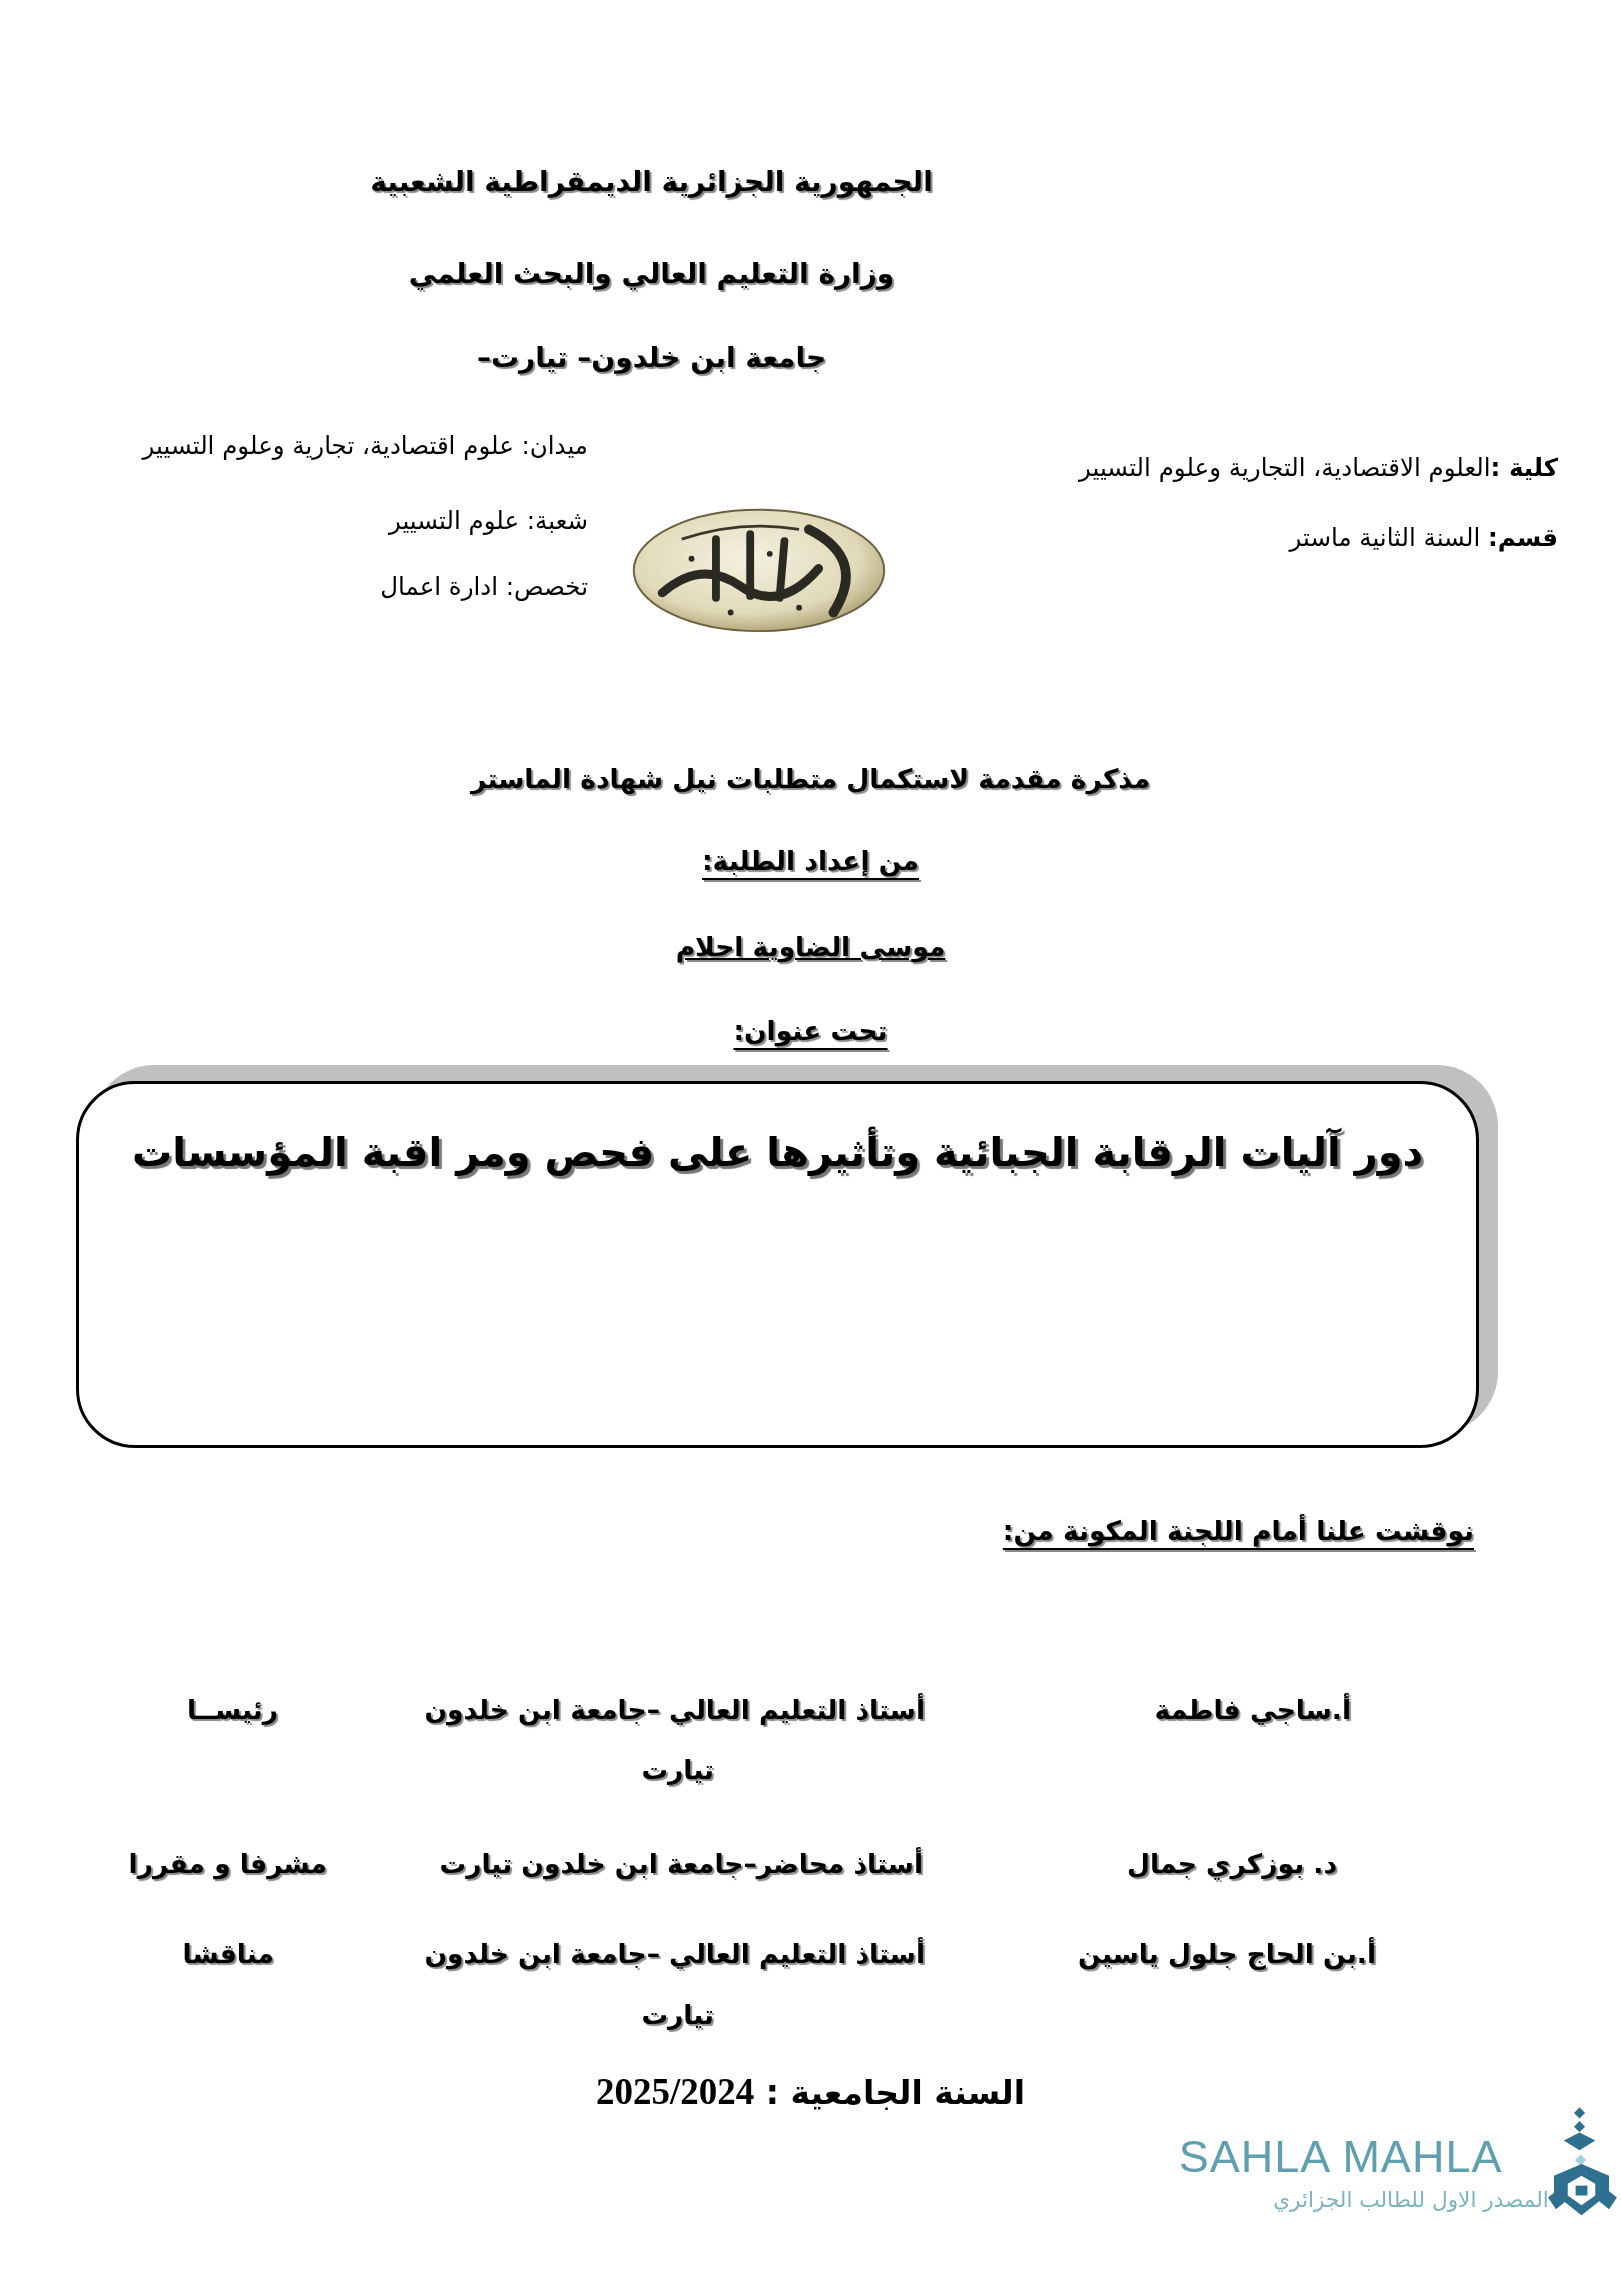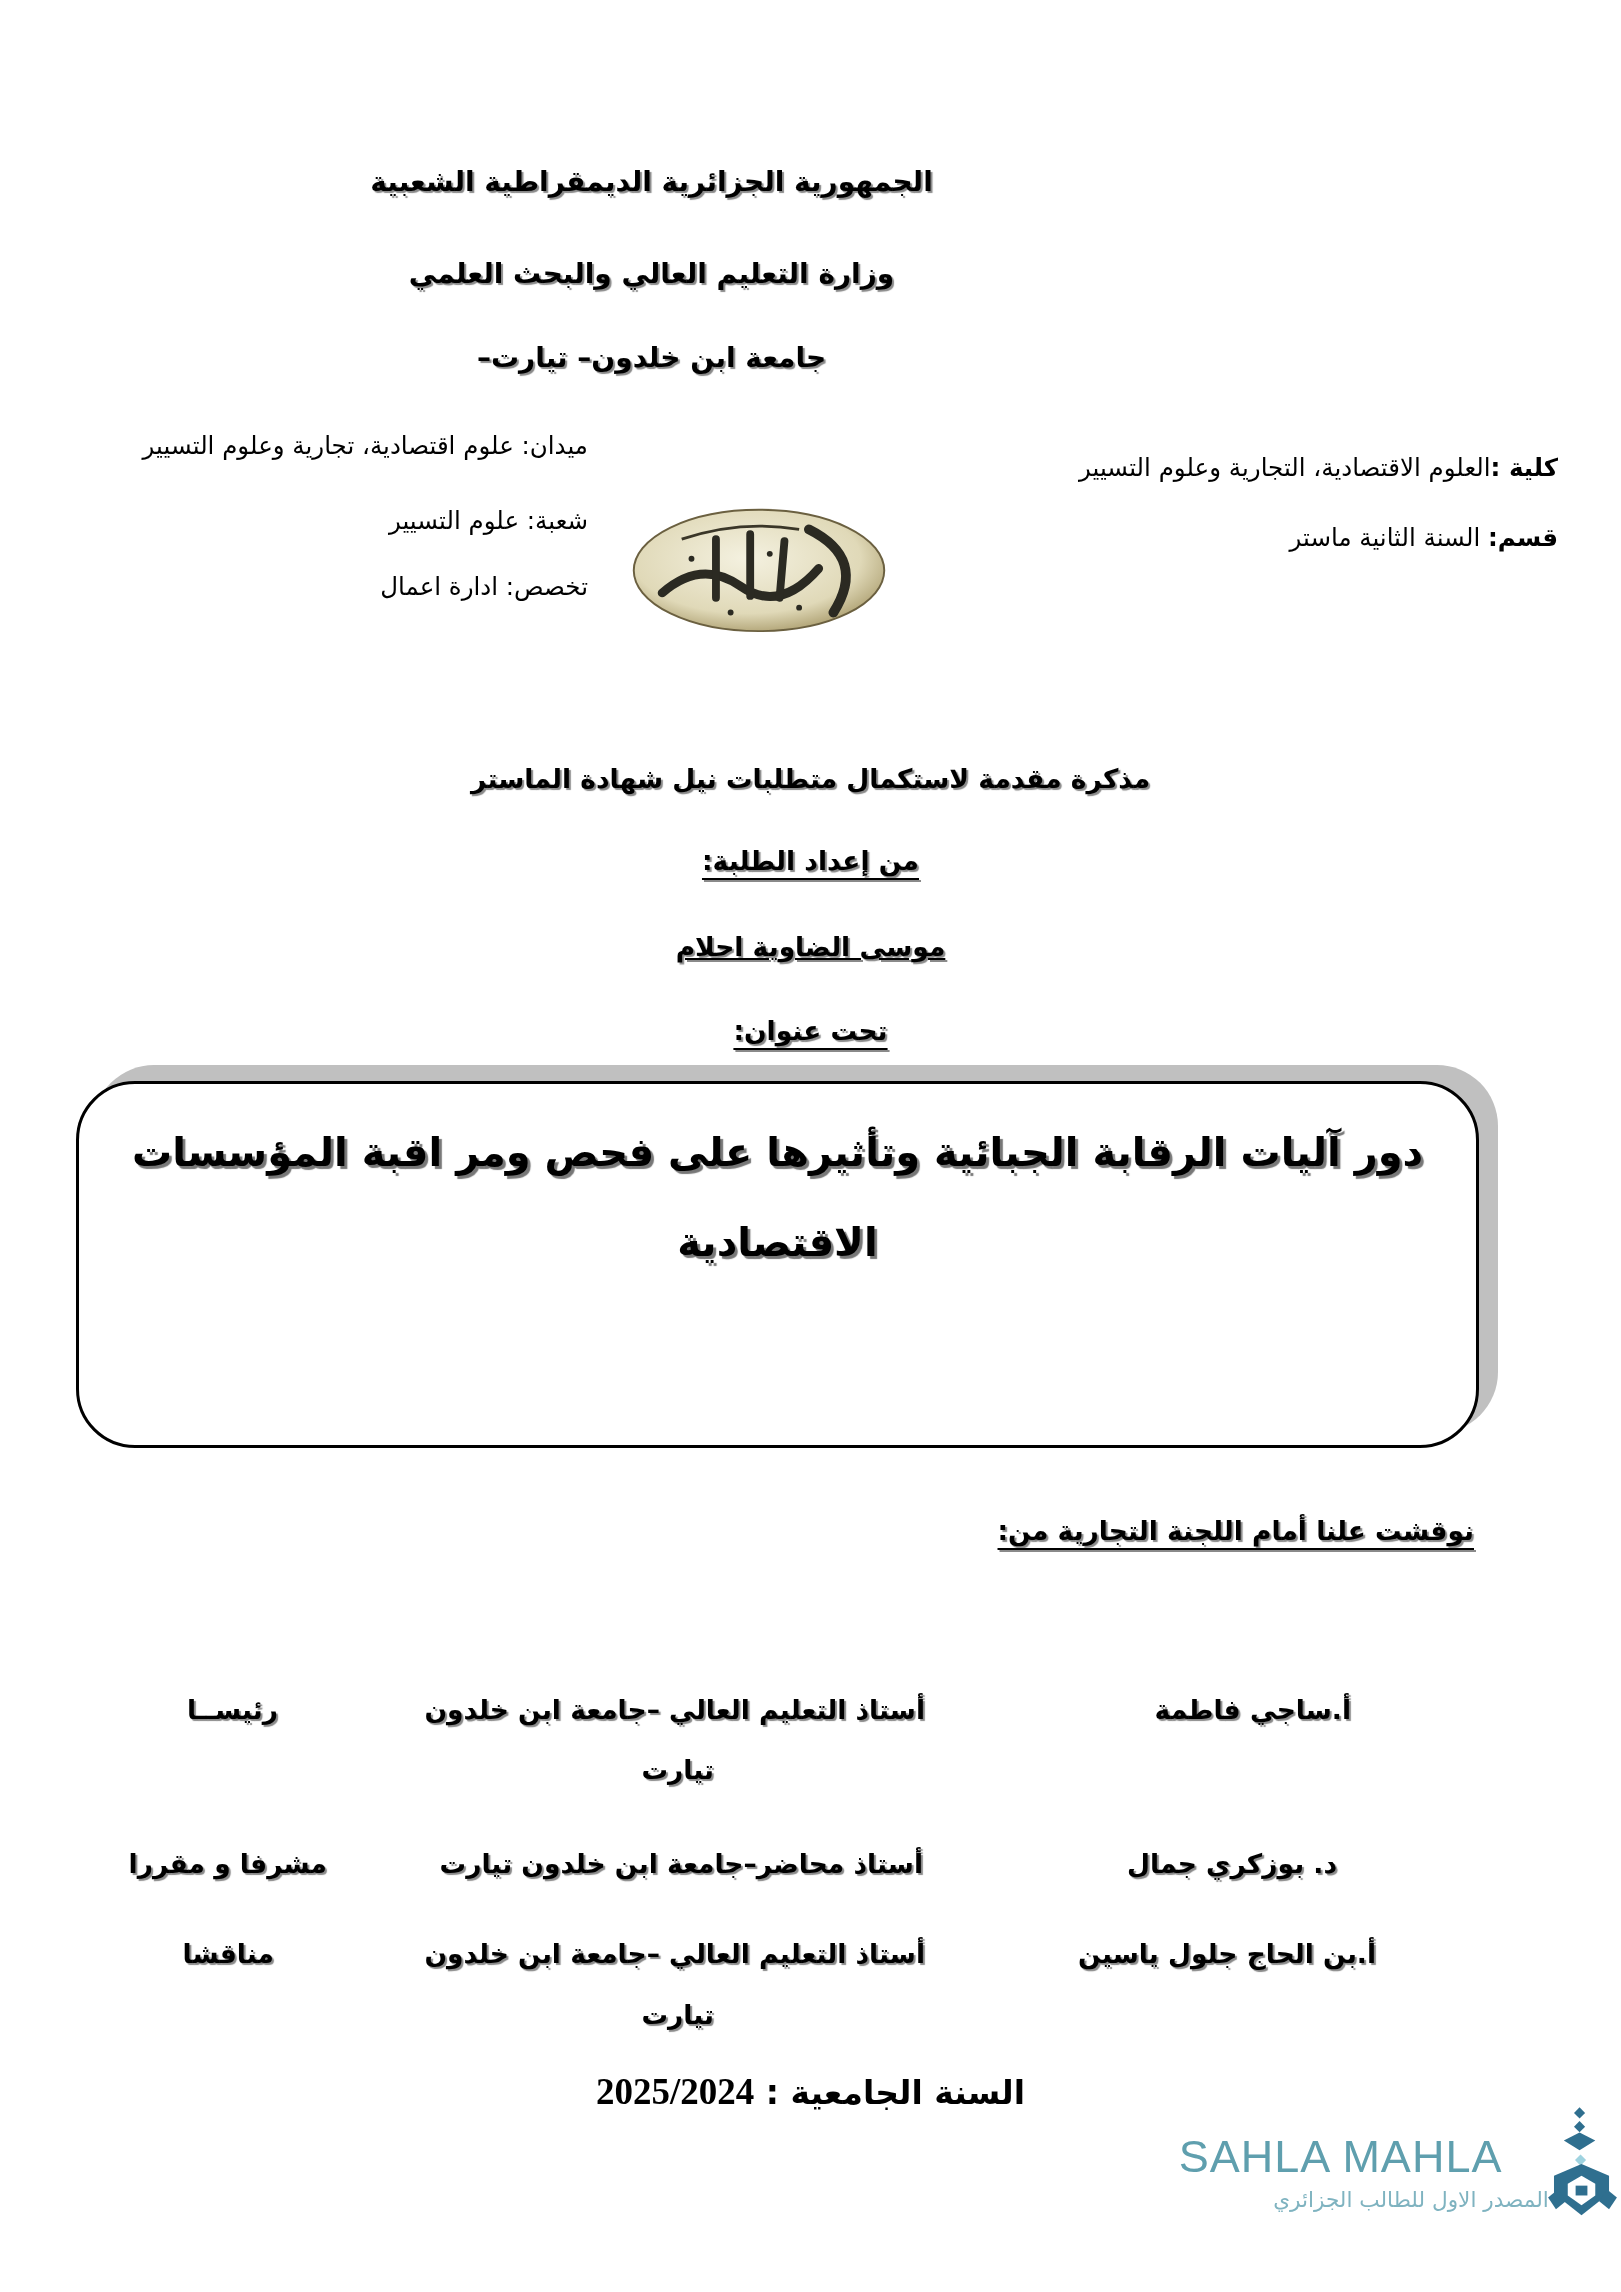--- a/index.html
+++ b/index.html
@@ -112,24 +112,23 @@
 </div>
 
 <div class="abs center-line" style="top:763px;">مذكرة مقدمة لاستكمال متطلبات نيل شهادة الماستر</div>
 <div class="abs center-line" style="top:845px;"><span class="underline">من إعداد الطلبة:</span></div>
 <div class="abs center-line" style="top:931px;text-decoration:underline;">موسى الضاوية احلام</div>
 <div class="abs center-line" style="top:1015px;"><span class="underline">تحت عنوان:</span></div>
 
 <div class="abs title-shadow"></div>
 <div class="abs title-box">
   <div class="title-text" style="top:45px;">دور آليات الرقابة الجبائية وتأثيرها على فحص ومر اقبة المؤسسات</div>
-  <div class="title-text" style="top:135px;">الاقتصادية</div>
 </div>
 
-<div class="abs committee-head"><span class="underline">نوقشت علنا أمام اللجنة التجارية من:</span></div>
+<div class="abs committee-head"><span class="underline">نوقشت علنا أمام اللجنة المكونة من:</span></div>
 
 <div class="abs member-cell" style="right:270px; top:1694px;">أ.ساجي فاطمة</div>
 <div class="abs member-cell" style="right:696px; top:1694px;">أستاذ التعليم العالي –جامعة ابن خلدون</div>
 <div class="abs member-cell" style="right:907px; top:1754px;">تيارت</div>
 <div class="abs member-cell" style="right:1343px; top:1694px;">رئيســا</div>
 
 <div class="abs member-cell" style="right:284px; top:1848px;">د. بوزكري جمال</div>
 <div class="abs member-cell" style="right:698px; top:1848px;">أستاذ محاضر–جامعة ابن خلدون  تيارت</div>
 <div class="abs member-cell" style="right:1294px; top:1848px;">مشرفا و مقررا</div>
 

